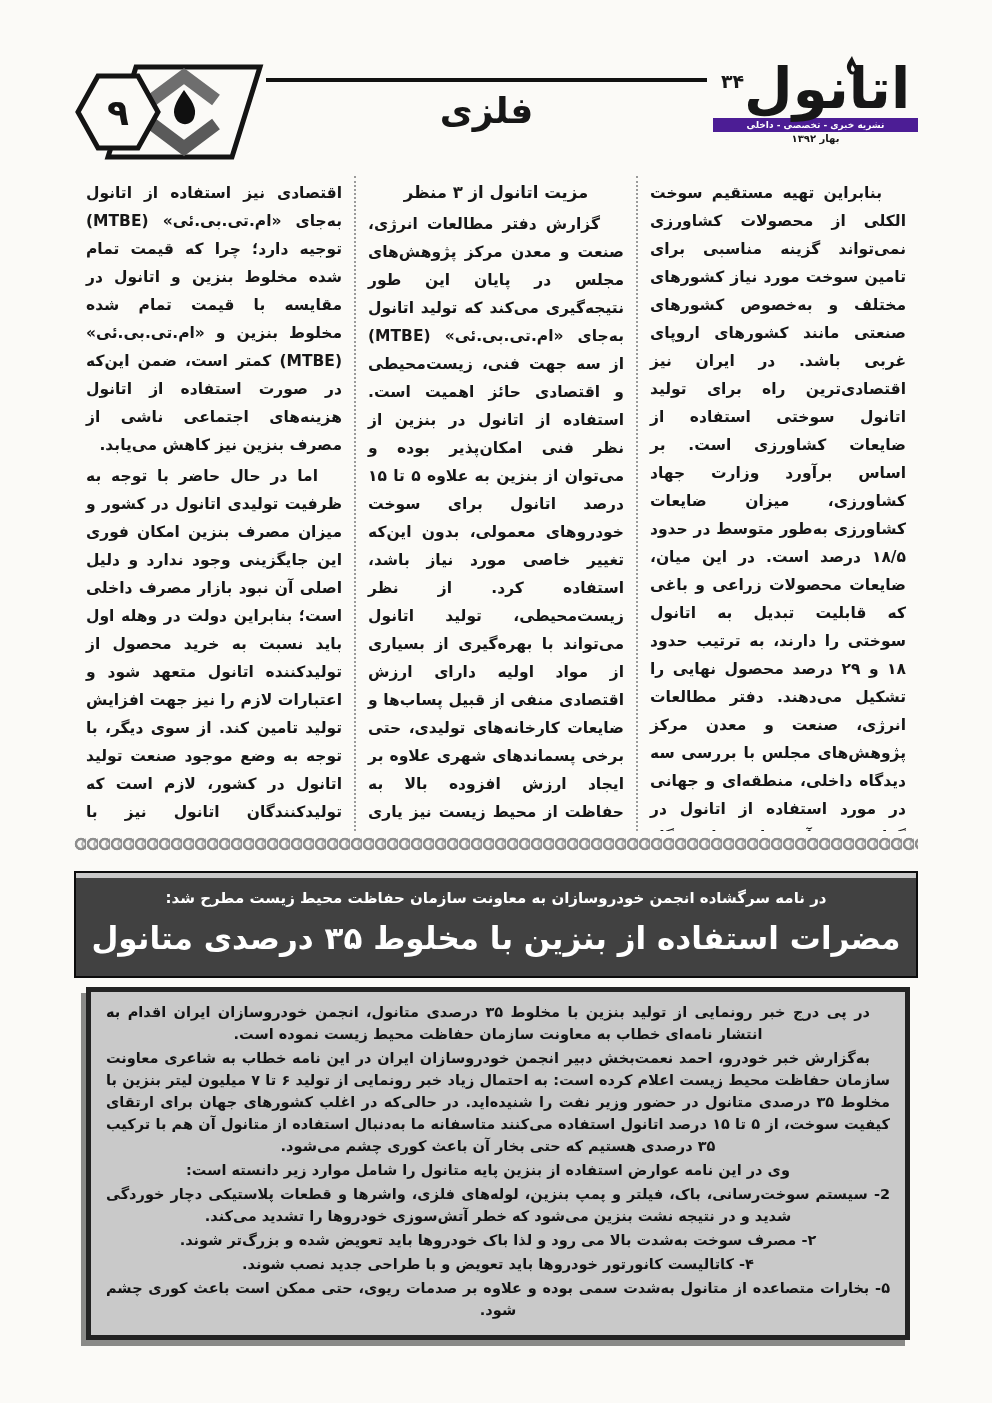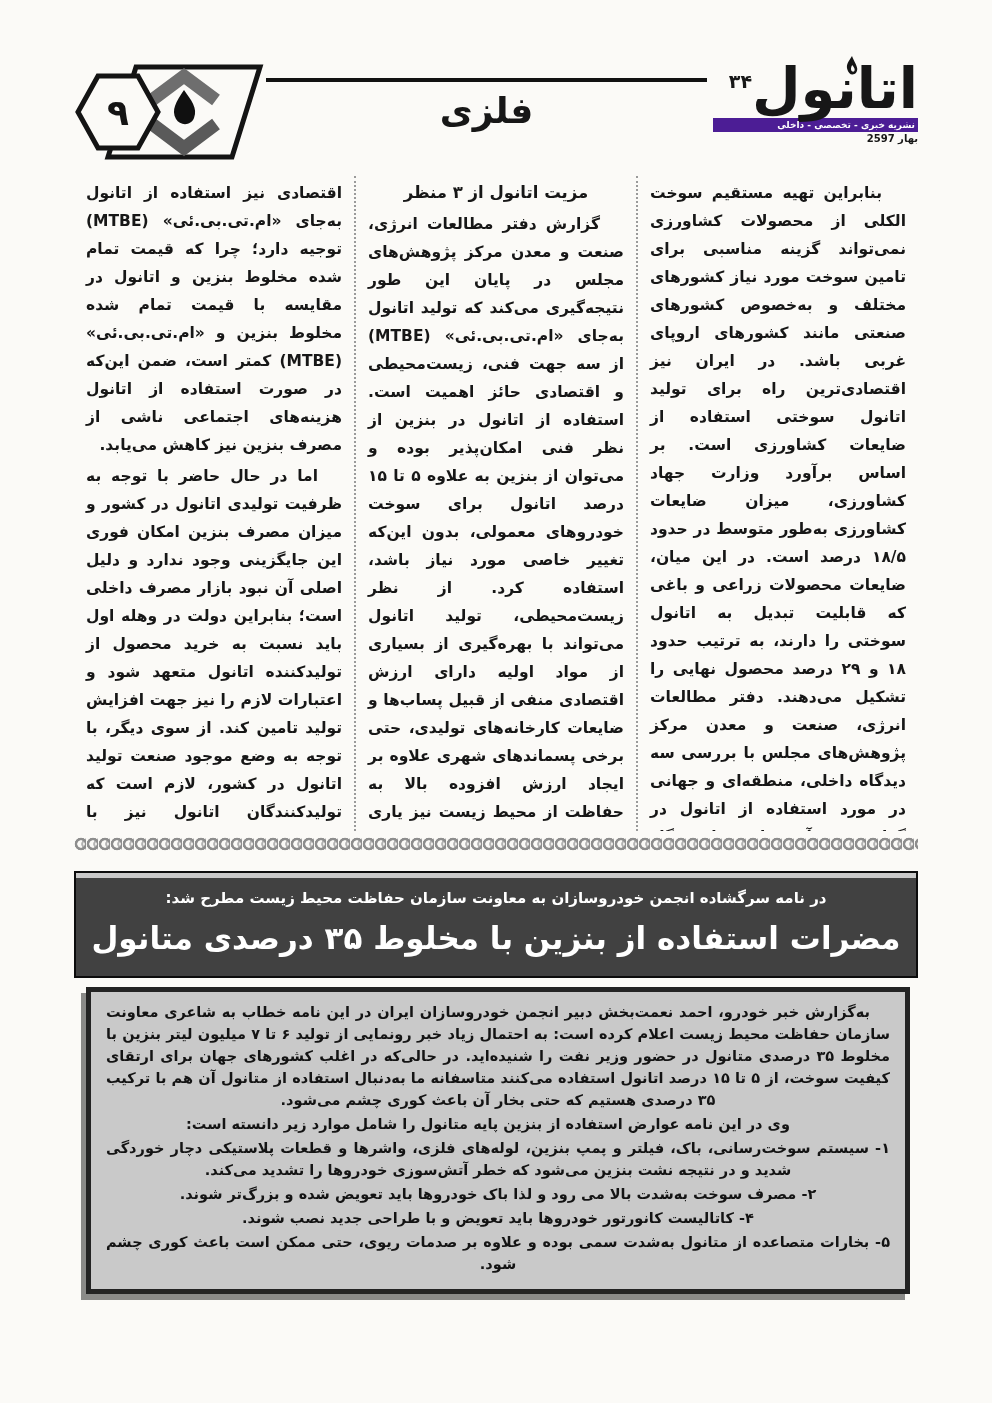--- a/index.html
+++ b/index.html
@@ -5,21 +5,21 @@
   html,body { margin:0; padding:0; background:#e9e7e3; }
   .page {
     width:992px; height:1403px; margin:0 auto; box-sizing:border-box;
     background:#fbfaf7; color:#171717; direction:rtl;
     font-family:"DejaVu Sans", sans-serif;
     padding:62px 74px 0; position:relative; overflow:hidden;
   }
 
   
   .header { display:flex; align-items:flex-start; height:100px; }
-  .masthead { width:205px; text-align:right; position:relative; flex:none; }
+  .masthead { width:205px; text-align:center; position:relative; flex:none; }
   .masthead-title { font-size:56px; font-weight:bold; line-height:0.95; letter-spacing:-2px; white-space:nowrap; }
   .masthead-issue { font-size:19px; font-weight:bold; vertical-align:super; letter-spacing:0; }
   .masthead-flame { position:absolute; top:-6px; right:58px; }
   .masthead-sub { display:block; background:#4c1d95; color:#fff; font-size:9px; font-weight:bold; padding:2px 3px; margin-top:3px; }
   .masthead-date { display:block; font-size:10px; font-weight:bold; margin-top:1px; }
 
   .header-center { flex:1; border-top:4px solid #121212; margin:16px 6px 0 0; text-align:center; padding-top:8px; }
   .section-title { font-size:36px; font-weight:bold; }
 
   .brand { width:192px; flex:none; margin-top:0; }
@@ -68,21 +68,21 @@
 
     <div class="masthead">
       <span class="masthead-flame">
         <svg width="16" height="20" viewBox="0 0 16 20" aria-hidden="true">
           <path d="M8 0 C5 5 2 8 3.2 13 C4 16.5 6.2 18.5 8.4 18.5 C11.5 18.5 13.5 16 13.2 12.6 C12.9 9 10 5.5 8 0 Z" fill="#151515"></path>
           <path d="M8.2 9 C7 11.3 6.6 13 7.3 14.6 C7.9 15.9 9.6 16.2 10.4 15 C11.3 13.6 10.1 11.3 8.2 9 Z" fill="#fbfaf7"></path>
         </svg>
       </span>
       <div class="masthead-title"><span>اتانول</span><span class="masthead-issue">۳۴</span></div>
       <span class="masthead-sub">نشریه خبری - تخصصی - داخلی</span>
-      <span class="masthead-date">بهار 2597</span>
+      <span class="masthead-date">بهار ۱۳۹۲</span>
     </div>
 
     <div class="header-center">
       <div class="section-title">فلزی</div>
     </div>
 
     <div class="brand">
       <svg width="192" height="100" viewBox="0 0 192 100" aria-hidden="true">
 
         <polygon points="62,5 186,5 158,95 34,95" fill="none" stroke="#141414" stroke-width="5"></polygon>
@@ -117,21 +117,22 @@
   </div>
 
   <div class="ornament"></div>
 
   <div class="letter-head">
     <div class="kicker">در نامه سرگشاده انجمن خودروسازان به معاونت سازمان حفاظت محیط زیست مطرح شد:</div>
     <div class="letter-title">مضرات استفاده از بنزین با مخلوط ۳۵ درصدی متانول</div>
   </div>
 
   <div class="letter-body">
+    <p class="indent">در پی درج خبر رونمایی از تولید بنزین با مخلوط ۳۵ درصدی متانول، انجمن خودروسازان ایران اقدام به انتشار نامه‌ای خطاب به معاونت سازمان حفاظت محیط زیست نموده است.</p>
     <p class="indent">به‌گزارش خبر خودرو، احمد نعمت‌بخش دبیر انجمن خودروسازان ایران در این نامه خطاب به شاعری معاونت سازمان حفاظت محیط زیست اعلام کرده است: به احتمال زیاد خبر رونمایی از تولید ۶ تا ۷ میلیون لیتر بنزین با مخلوط ۳۵ درصدی متانول در حضور وزیر نفت را شنیده‌اید. در حالی‌که در اغلب کشورهای جهان برای ارتقای کیفیت سوخت، از ۵ تا ۱۵ درصد اتانول استفاده می‌کنند متاسفانه ما به‌دنبال استفاده از متانول آن هم با ترکیب ۳۵ درصدی هستیم که حتی بخار آن باعث کوری چشم می‌شود.</p>
     <p class="indent">وی در این نامه عوارض استفاده از بنزین پایه متانول را شامل موارد زیر دانسته است:</p>
-    <p>۱- سیستم سوخت‌رسانی، باک، فیلتر و پمپ بنزین، لوله‌های فلزی، واشرها و قطعات پلاستیکی دچار خوردگی شدید و در نتیجه نشت بنزین می‌شود که خطر آتش‌سوزی خودروها را تشدید می‌کند.</p>
+    <p>2- سیستم سوخت‌رسانی، باک، فیلتر و پمپ بنزین، لوله‌های فلزی، واشرها و قطعات پلاستیکی دچار خوردگی شدید و در نتیجه نشت بنزین می‌شود که خطر آتش‌سوزی خودروها را تشدید می‌کند.</p>
     <p>۲- مصرف سوخت به‌شدت بالا می رود و لذا باک خودروها باید تعویض شده و بزرگ‌تر شوند.</p>
     <p>۴- کاتالیست کانورتور خودروها باید تعویض و با طراحی جدید نصب شوند.</p>
     <p>۵- بخارات متصاعده از متانول به‌شدت سمی بوده و علاوه بر صدمات ریوی، حتی ممکن است باعث کوری چشم شود.</p>
   </div>
 
 </div>
 
 </body></html>

